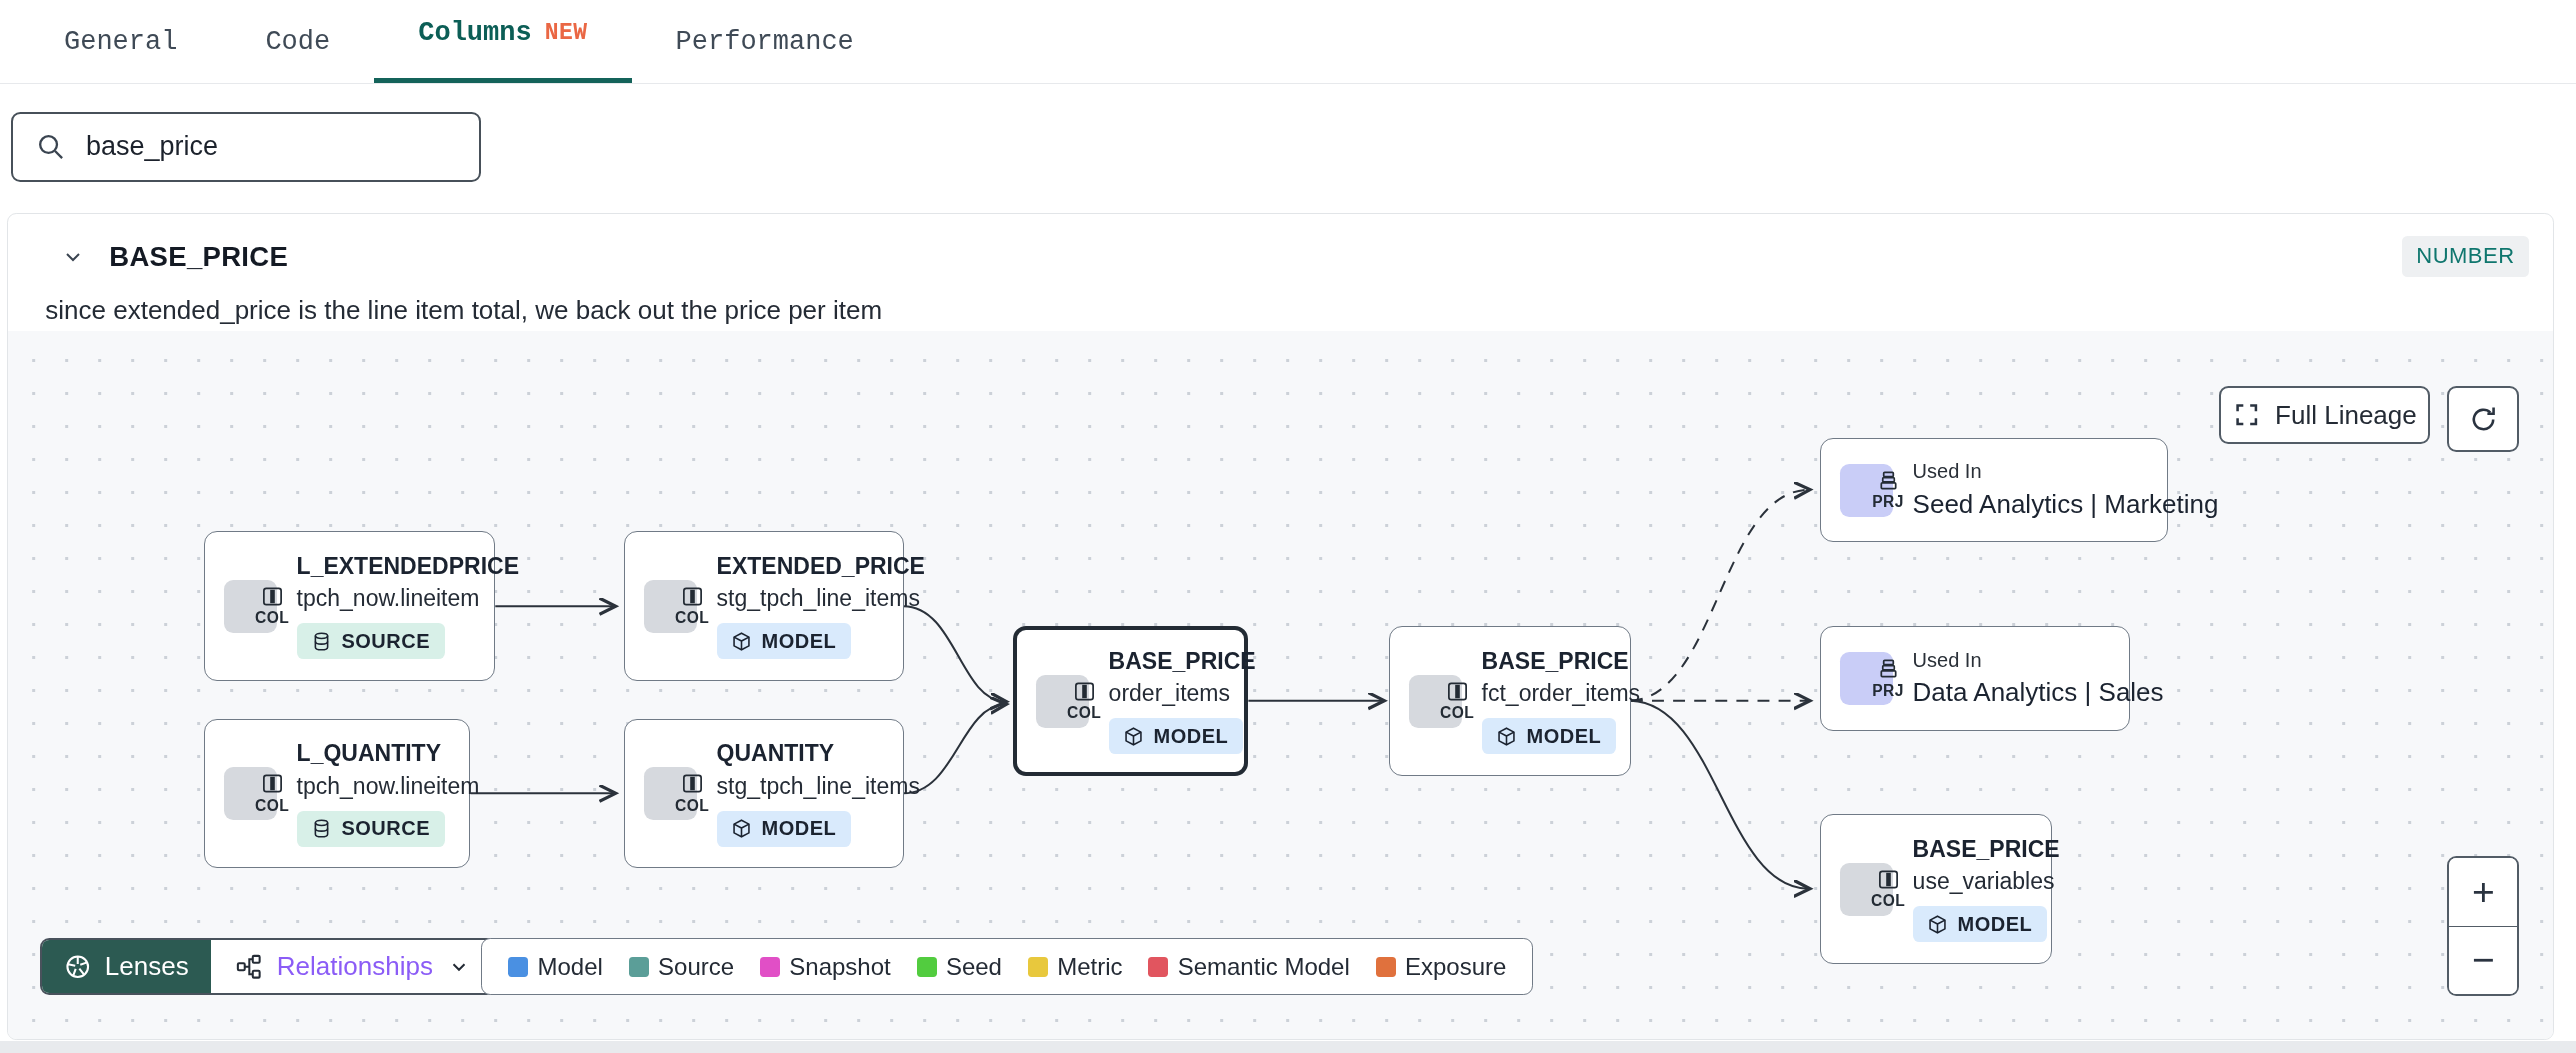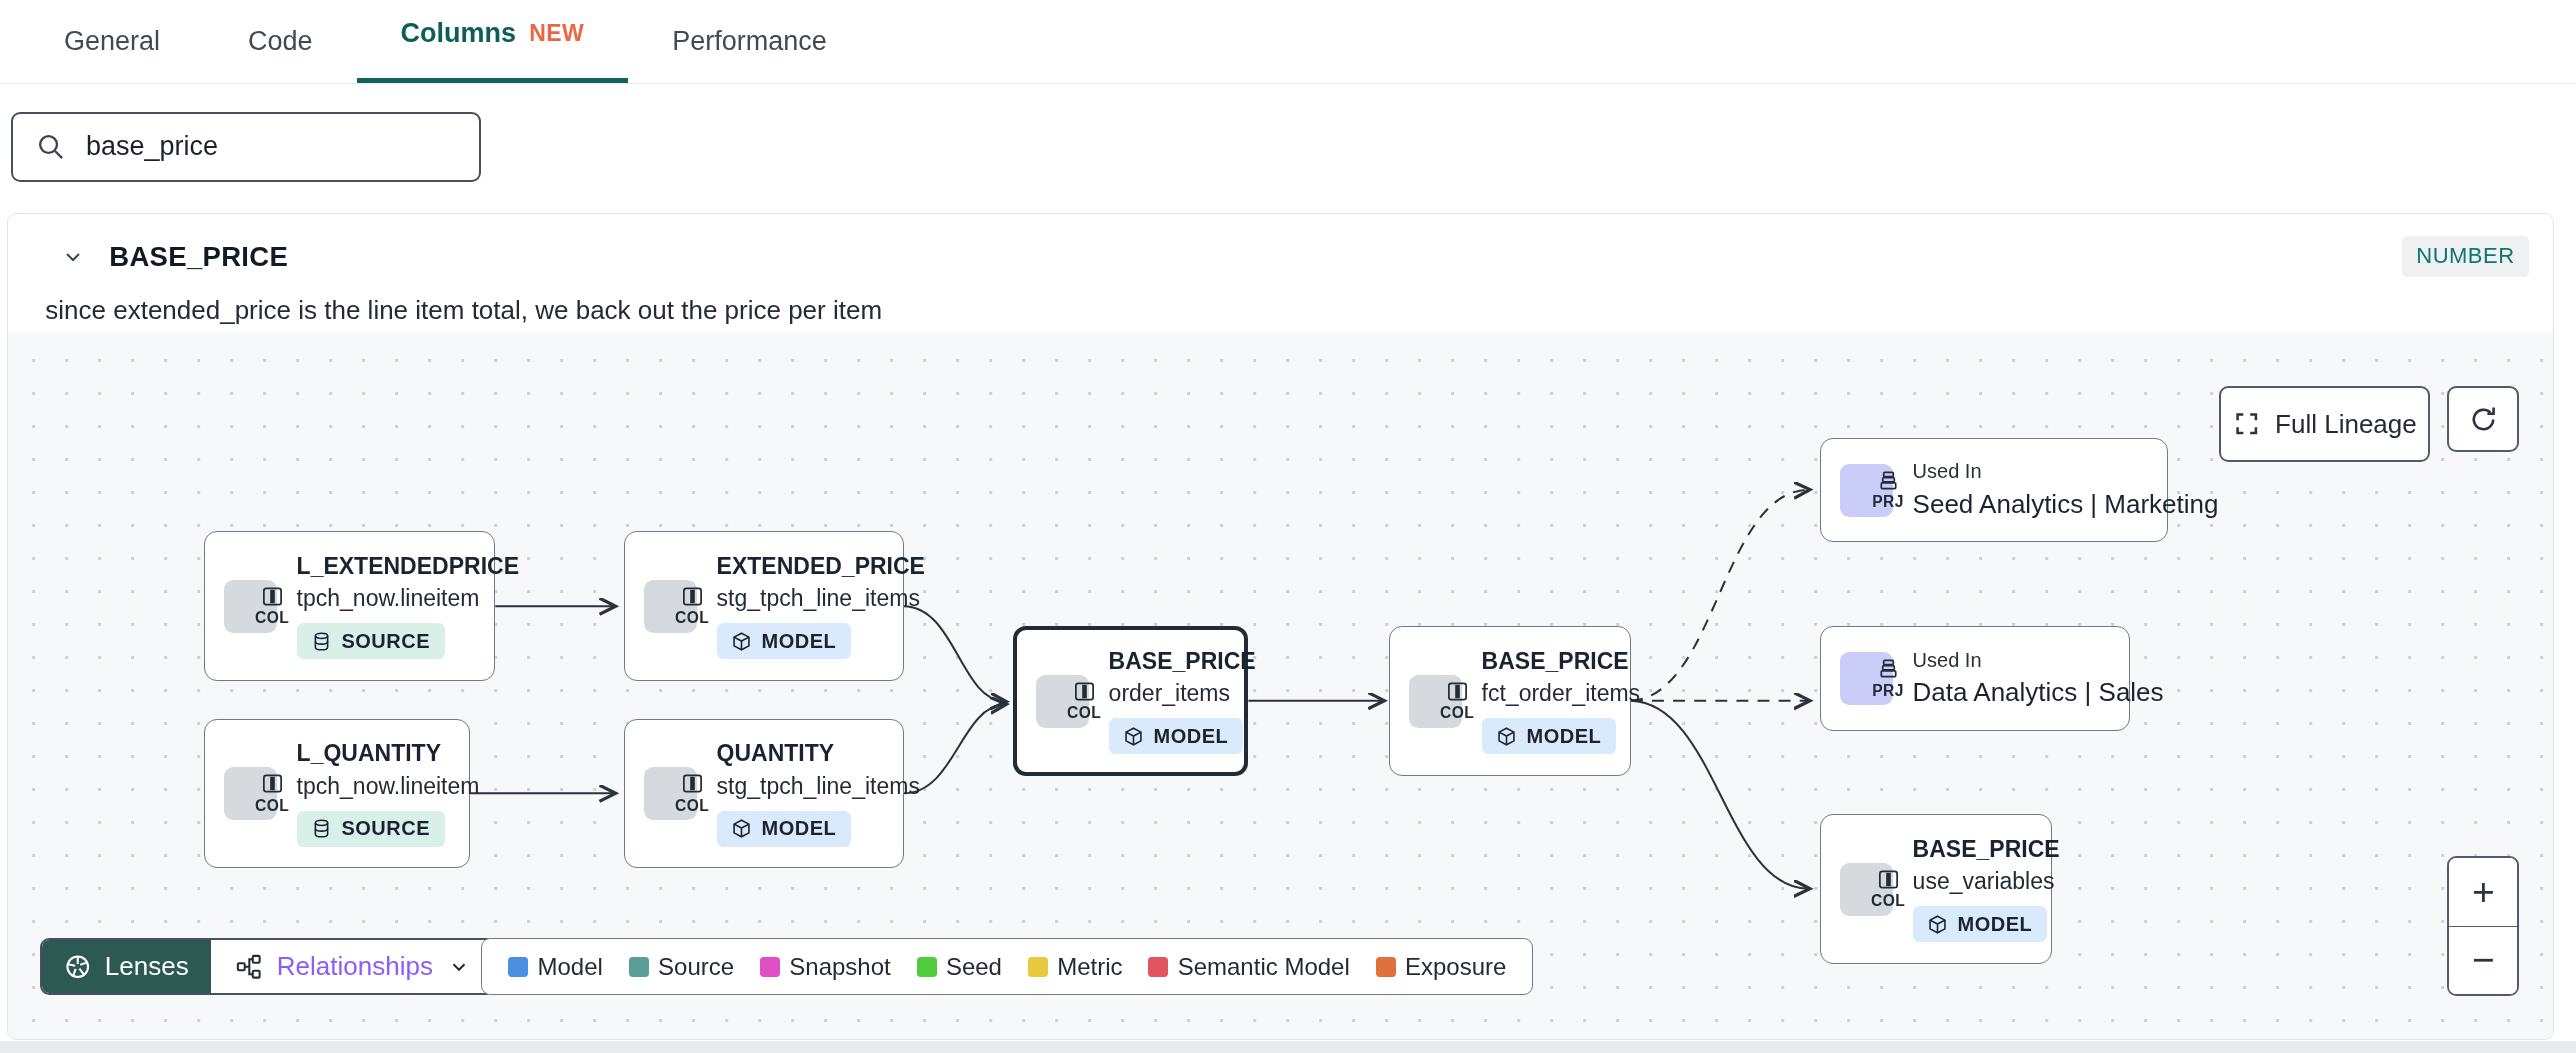--- a/index.html
+++ b/index.html
@@ -2,21 +2,21 @@
 <html style="font-size:14.7px"><head>
 <meta charset="utf-8">
 <style>
   * { margin:0; padding:0; box-sizing:border-box; }
   html,body { width:2576px; height:1053px; background:#ffffff;
     font-family:"Liberation Sans", sans-serif; color:#1c222c; }
   .page { position:relative; width:2576px; height:1053px; overflow:hidden; }
 
   
   .tabbar { display:flex; align-items:stretch; height:84px; border-bottom:1.8px solid #e7e9ec; padding-left:20px; }
-  .tab { display:flex; align-items:center; gap:13px; padding:0 44px; font-size:27px; color:#3f4a56; cursor:pointer; position:relative; }
+  .tab { display:flex; align-items:center; gap:13px; padding:0 44px; font-size:27px; color:#3f4a56; cursor:pointer; position:relative;font-family:Liberation Mono, monospace; }
   .tab.active { color:#0c5e56; font-weight:700; border-bottom:5.5px solid #14635a; padding-bottom:12px; }
   .tab .new-badge { color:#ea6744; font-weight:700; font-size:23px; letter-spacing:0.5px; }
   .tab .count-pill { background:#e2e4e8; color:#242b35; border-radius:20px; min-width:50px; height:39px;
     display:flex; align-items:center; justify-content:center; font-size:24px; }
 
   
   .search-row { padding:27.5px 0 0 11px; }
   .search-box { width:470px; height:70px; border:2.3px solid #475059; border-radius:9.2px;
     display:flex; align-items:center; gap:20px; padding:0 22px; background:#fff; }
   .search-box input { border:none; outline:none; font-size:27px; color:#1c222c; flex:1;
@@ -51,21 +51,21 @@
   .node-badge { display:inline-flex; align-items:center; gap:9.2px; margin-top:11px;
     font-size:20px; font-weight:600; color:#1b2330; padding:6.4px 14.7px; border-radius:6.4px; letter-spacing:0.5px; }
   .node-badge.source { background:#d8f0e8; }
   .node-badge.model { background:#d9eafc; }
   .usedin-top { font-size:20px; color:#2a3038; }
   .usedin-title { font-size:26px; color:#1b2330; margin-top:5.5px; }
 
   
   .btn { background:#fff; border:2.3px solid #525c66; border-radius:9.2px; display:flex;
     align-items:center; justify-content:center; gap:14.7px; cursor:pointer; color:#2a3340; }
-  .full-lineage { position:absolute; left:2211px; top:55px; width:211px; height:76px; font-size:26px; color:#242b35; }
+  .full-lineage { position:absolute; left:2211px; top:55px; width:211px; height:58px; font-size:26px; color:#242b35; }
   .refresh-btn { position:absolute; left:2439px; top:55px; width:72px; height:66px; }
   .zoom-ctl { position:absolute; left:2439px; top:525px; width:72px; height:140px;
     border:2.3px solid #525c66; border-radius:9.2px; background:#fff; display:flex; flex-direction:column; overflow:hidden; }
   .zoom-btn { flex:1; display:flex; align-items:center; justify-content:center; font-size:39px; color:#2a3340; cursor:pointer; background:#fff; }
   .zoom-btn:first-child { border-bottom:1.8px solid #525c66; }
 
   .lens-group { position:absolute; left:32px; top:607px; height:57px; display:flex;
     border:2.3px solid #49525c; border-radius:9.2px; overflow:hidden; background:#fff; }
   .lenses-seg { background:#2c5a52; color:#fff; display:flex; align-items:center; gap:13px;
     padding:0 22px; font-size:26px; cursor:pointer; }

